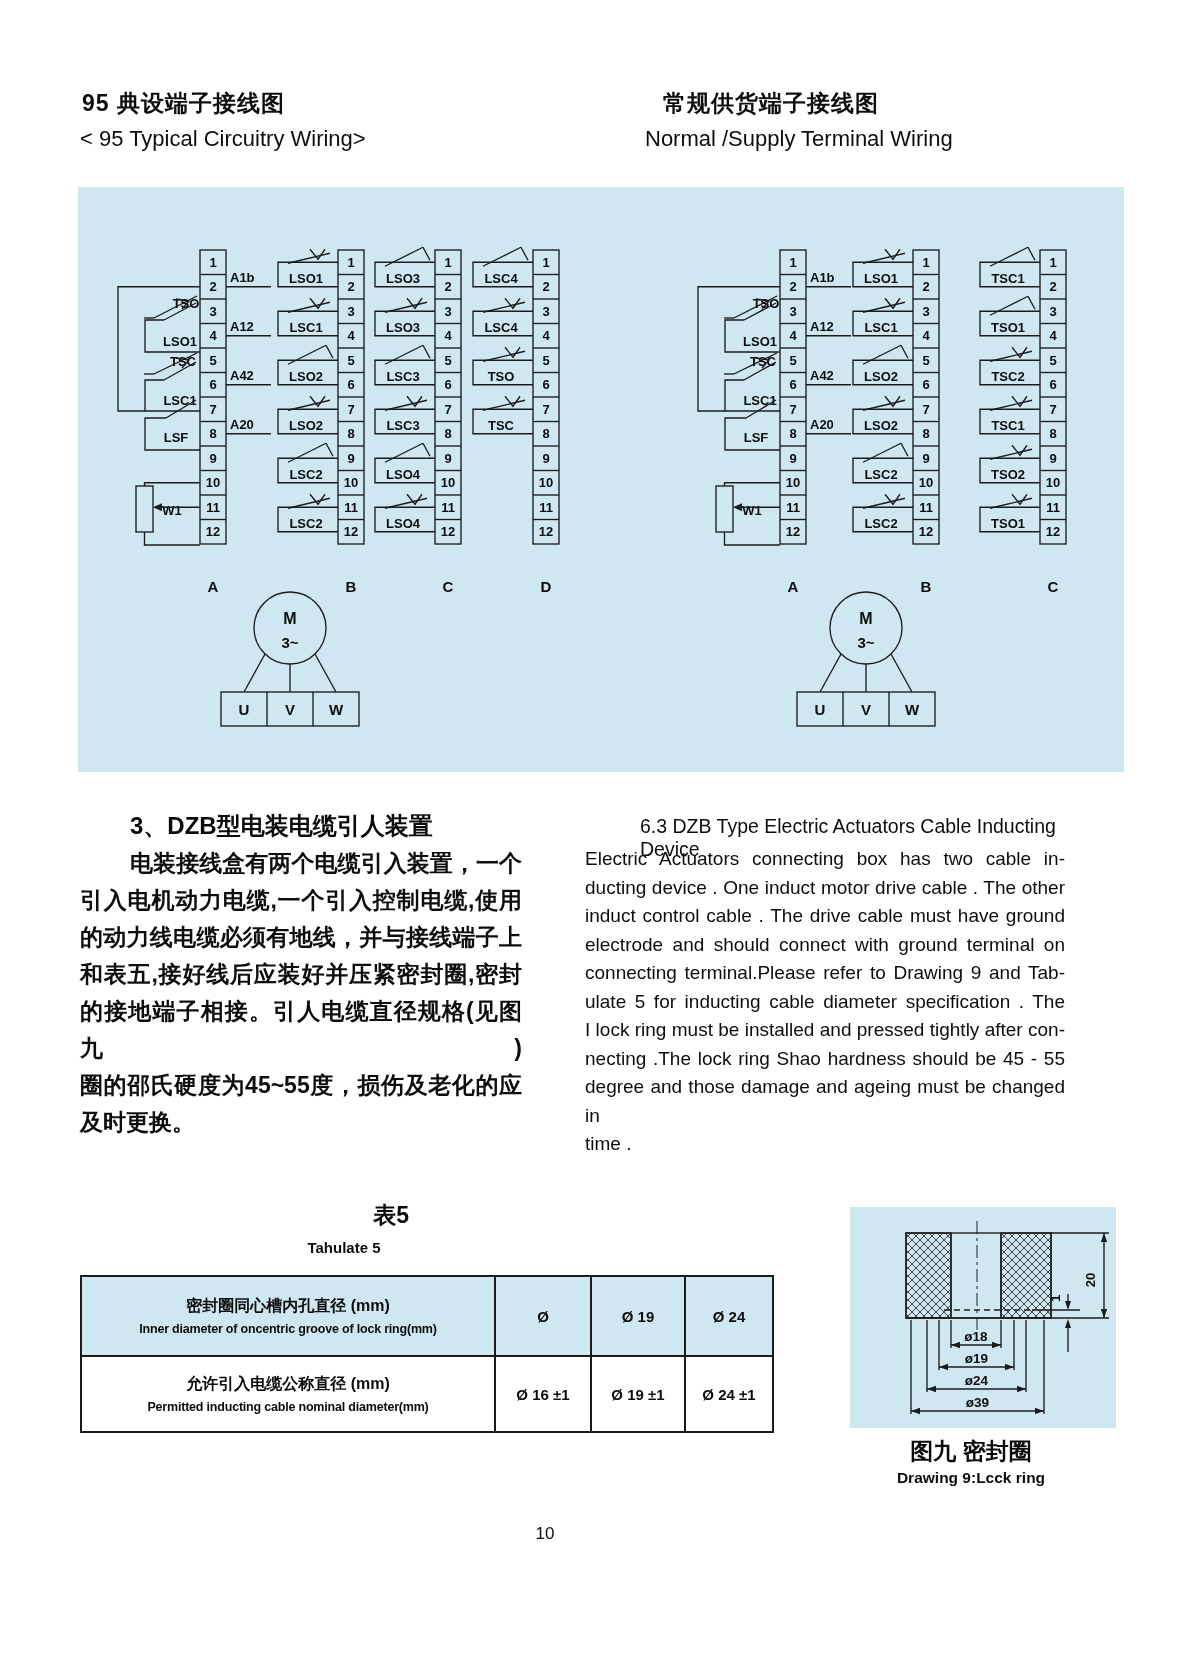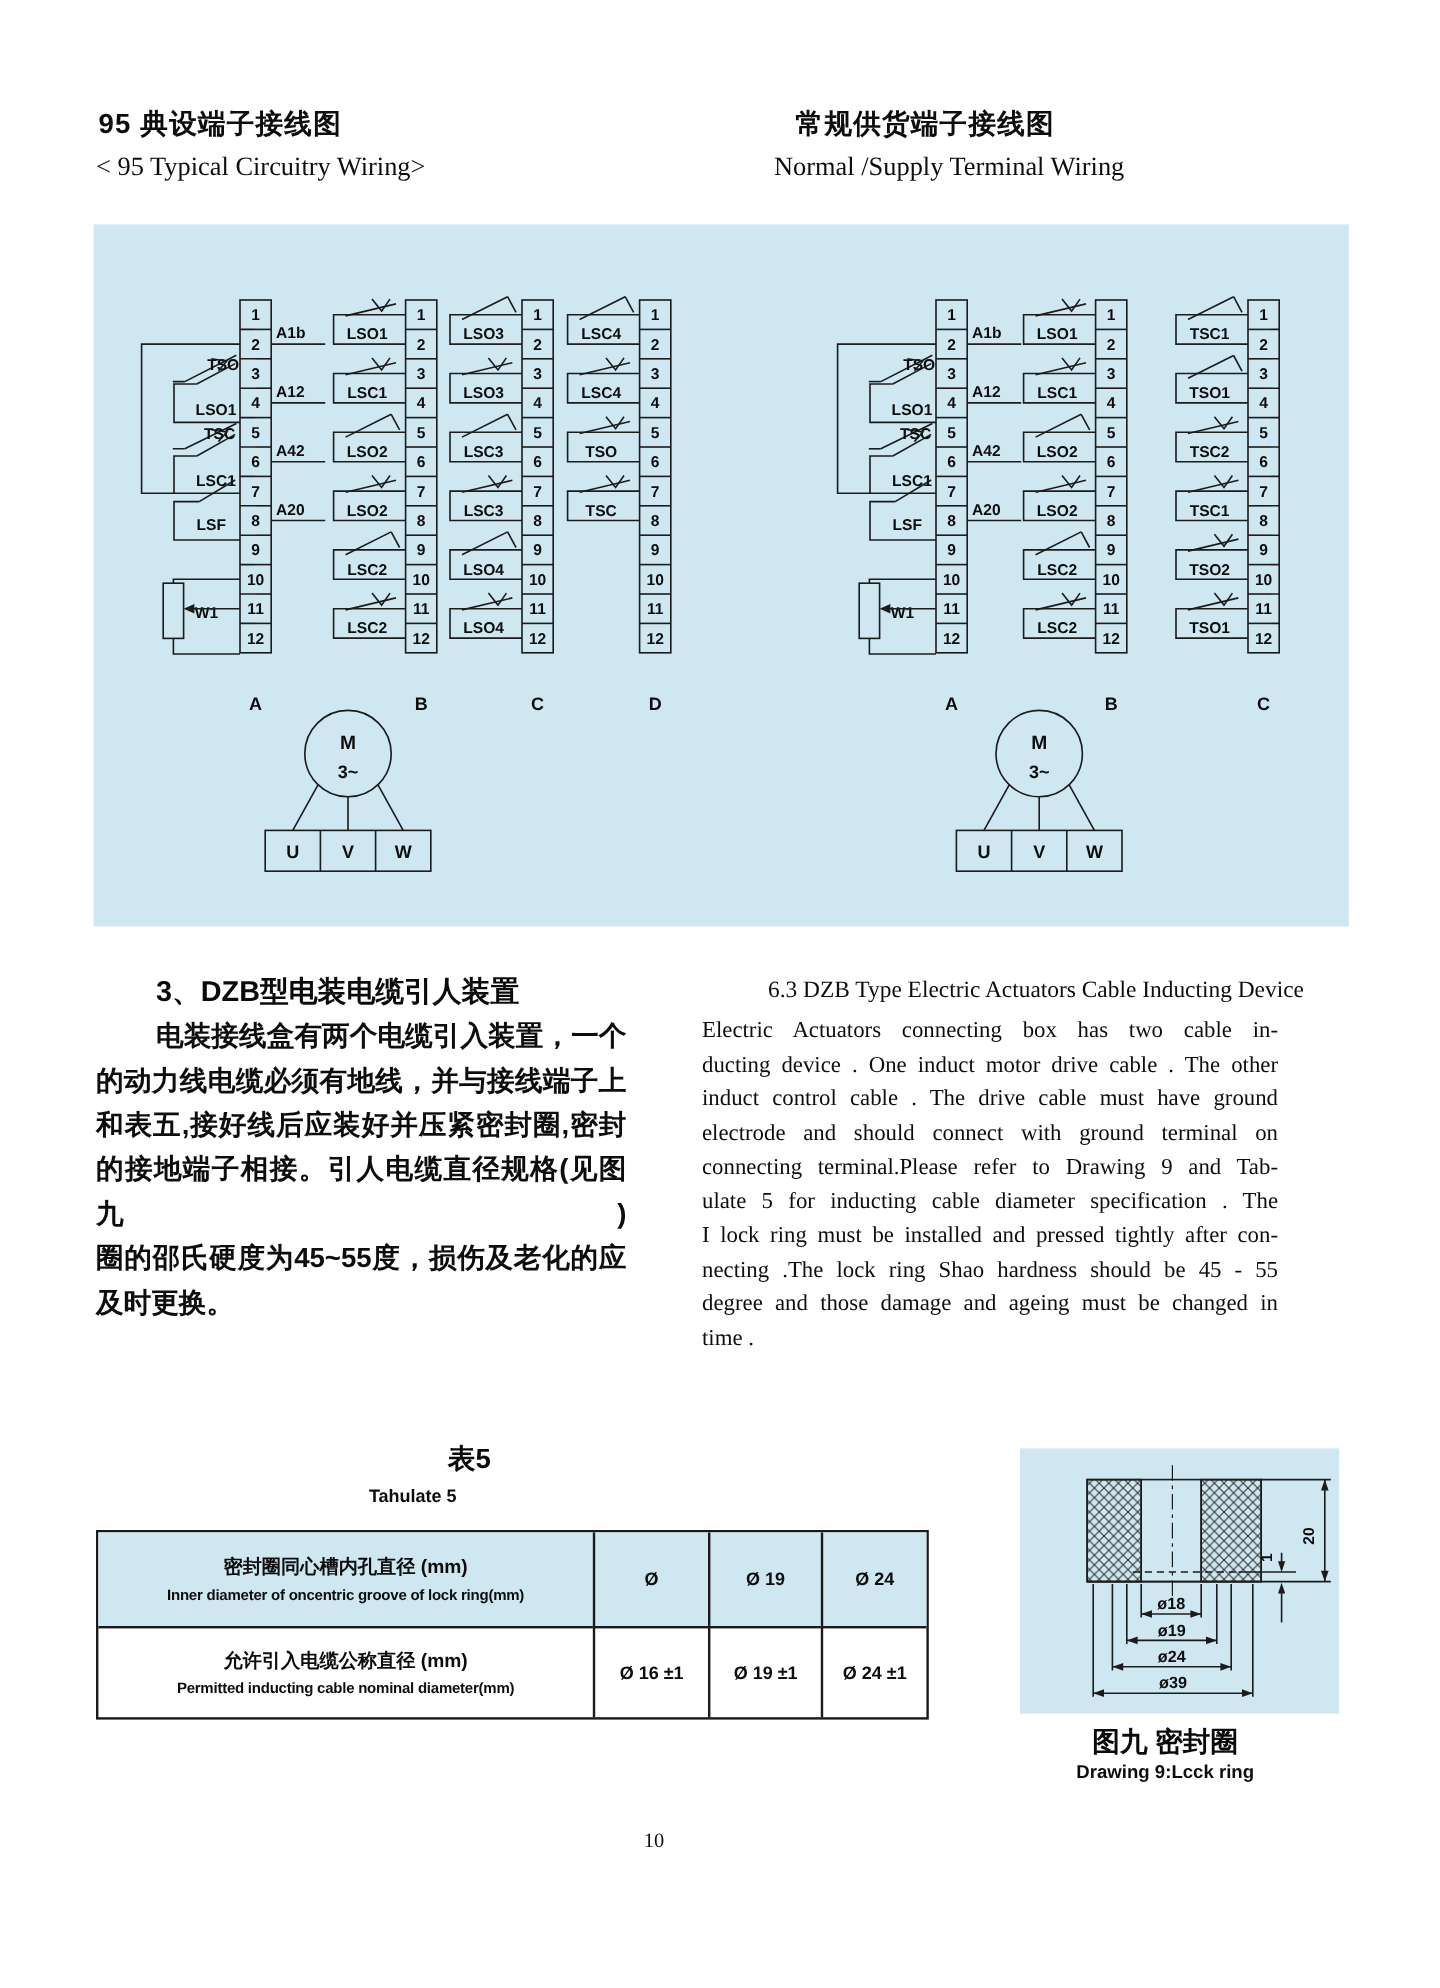--- a/index.html
+++ b/index.html
@@ -1,20 +1,20 @@
 <!DOCTYPE html>
 <html style="--panel-blue: #cee7f1;"><head>
 <meta charset="utf-8">
 <style>
   html,body{margin:0;padding:0;}
   body{width:1200px;height:1657px;background:#ffffff;position:relative;
        font-family:"Liberation Sans",sans-serif;color:#0d0d0d;}
   .abs{position:absolute;}
   .zhb{font-weight:bold;color:#0a0a0a;}
-  .serif{font-family:Liberation Serif, serif;}
+  .serif{font-family:Liberation Sans, sans-serif;}
   .mono{font-family:Liberation Sans, sans-serif;}
   .center{text-align:center;}
 
   
   .hdr-zh{font-size:23px;font-weight:bold;letter-spacing:1px;}
   .hdr-en{font-size:22px;}
 
   
   .panel{background:var(--panel-blue,#cee7f1);}
   #wiring-panel{left:78px;top:187px;width:1046px;height:585px;}
@@ -529,20 +529,21 @@
           <line x1="866" y1="664" x2="866" y2="692"></line>
           <line x1="891" y1="654" x2="912" y2="692"></line>
         </g>
       </g>
     </svg>
 </div>
 
 <div id="zh-title" class="abs zhb">3、DZB型电装电缆引人装置</div>
 <div id="zh-para" class="abs">
   <div class="jline indent">电装接线盒有两个电缆引入装置，一个</div>
+  <div class="jline">引入电机动力电缆,一个引入控制电缆,使用</div>
   <div class="jline">的动力线电缆必须有地线，并与接线端子上</div>
   <div class="jline">和表五,接好线后应装好并压紧密封圈,密封</div>
   <div class="jline">的接地端子相接。引人电缆直径规格(见图九)</div>
   <div class="jline">圈的邵氏硬度为45~55度，损伤及老化的应</div>
   <div class="jline-last">及时更换。</div>
 </div>
 
 <div id="en-title" class="abs serif">6.3 DZB Type Electric Actuators Cable Inducting Device</div>
 <div id="en-para" class="abs serif">
   <div class="jline">Electric Actuators connecting box has two cable in-</div>

